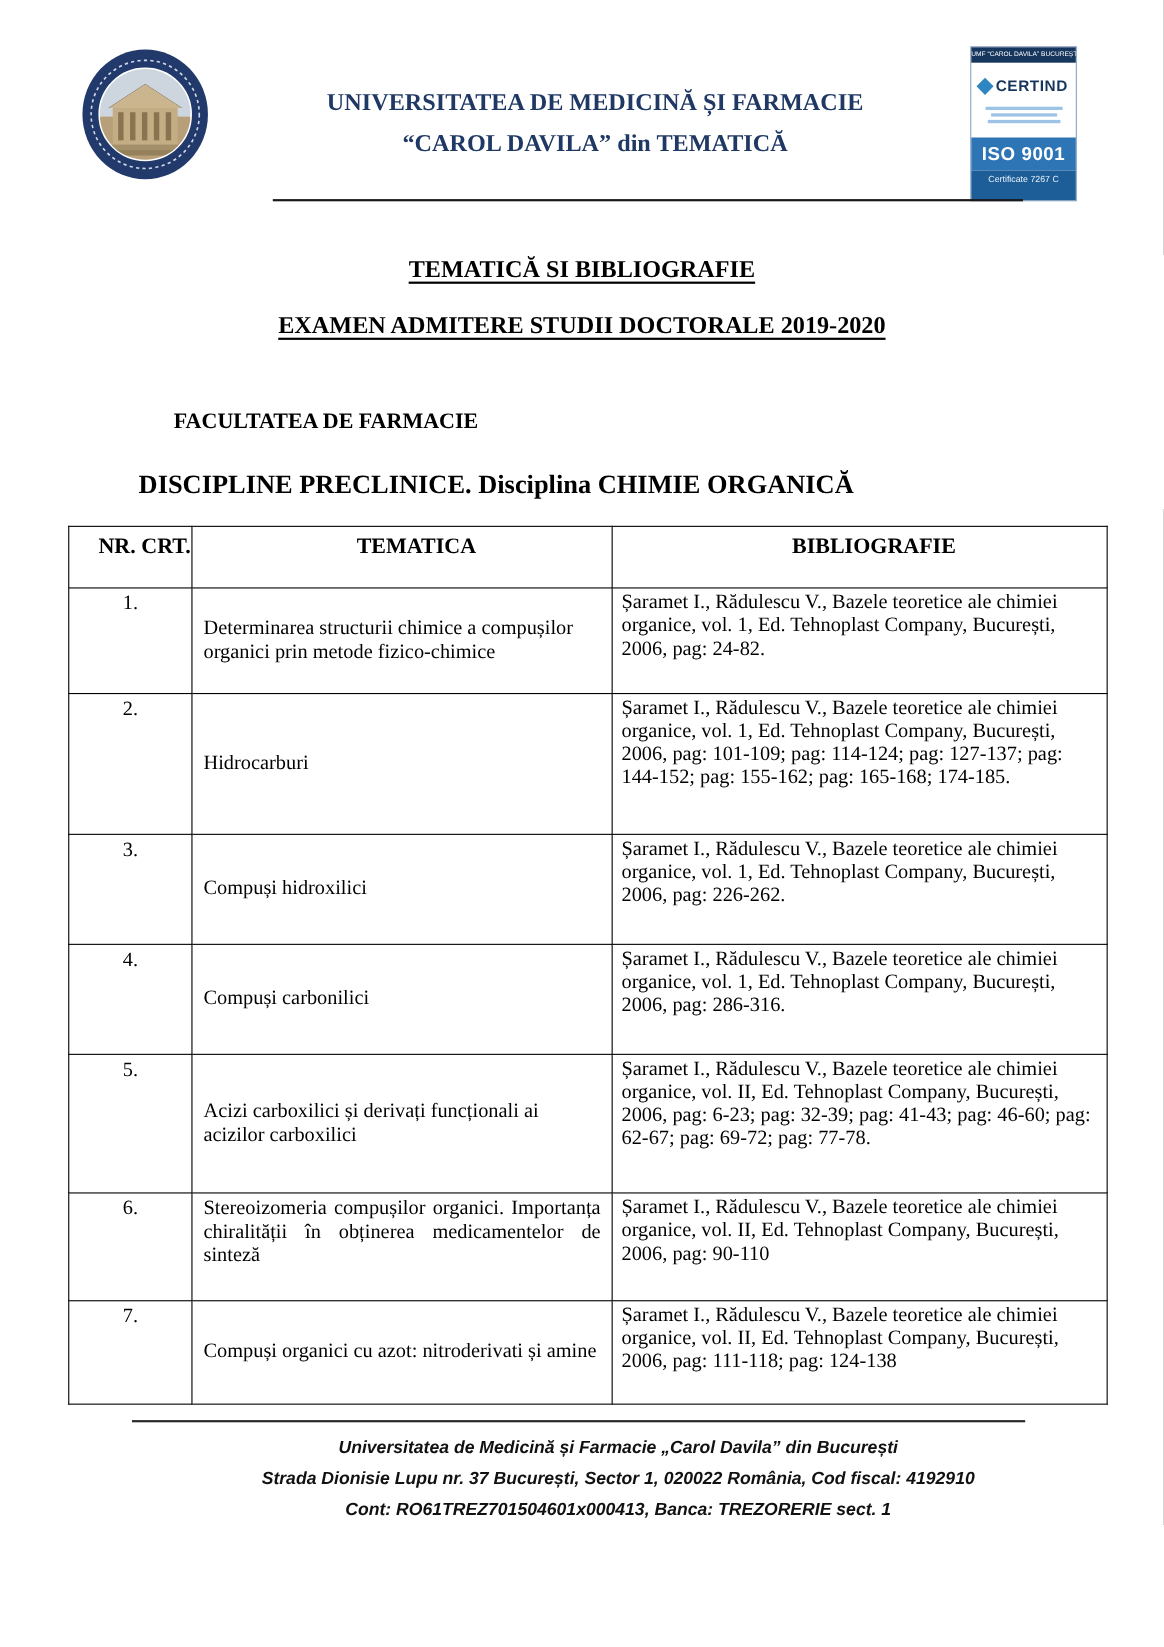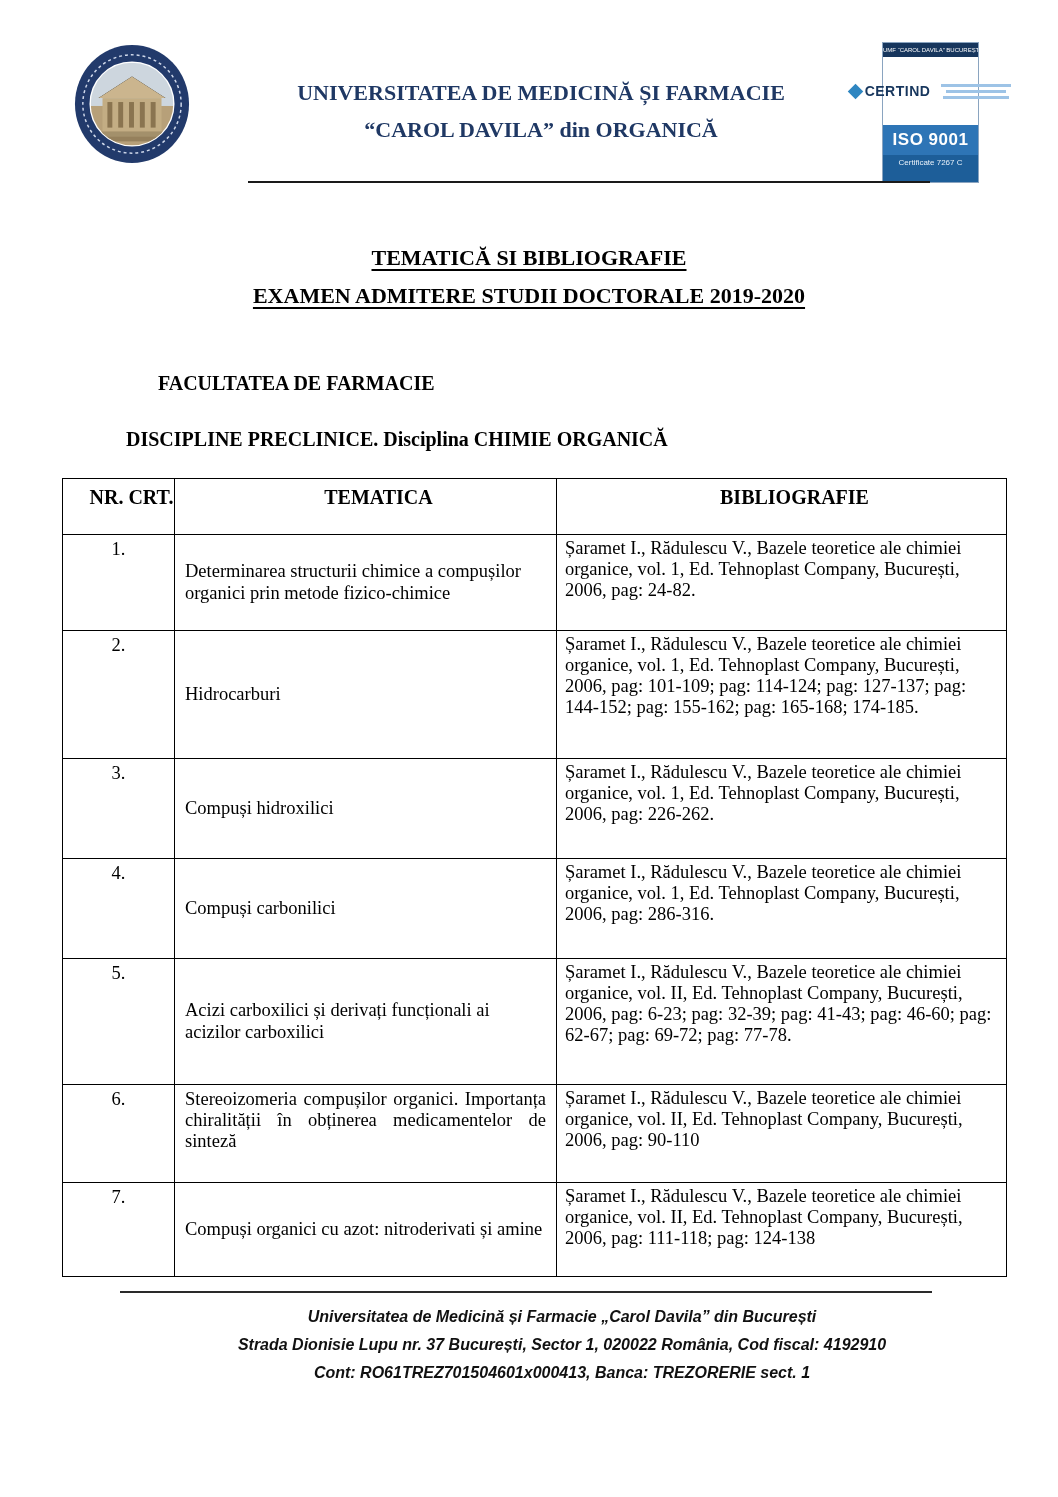--- a/index.html
+++ b/index.html
@@ -22,45 +22,45 @@
   
   .badge {
     position:absolute; left:882px; top:42px; width:97px; height:141px;
     border:1px solid #8aa4c0; background:#fff; font-family:"Liberation Sans", sans-serif;
     display:flex; flex-direction:column;
   }
   .badge-top {
     height:14px; background:#17365d; color:#fff; font-size:6px; line-height:14px;
     text-align:center; white-space:nowrap; overflow:hidden;
   }
-  .badge-mid { flex:1; display:flex; align-items:center; justify-content:center; gap:11px; padding:3px 0; }
+  .badge-mid { flex:1; display:flex; flex-direction:column; align-items:center; justify-content:center; gap:11px; padding:3px 0; }
   .certind { display:flex; align-items:center; color:#17365d; font-weight:bold; font-size:14px; letter-spacing:.5px; }
   .diamond { width:11px; height:11px; background:#2e86c1; transform:rotate(45deg); display:inline-block; margin-right:4px; }
   .badge-lines { display:flex; flex-direction:column; gap:3px; align-items:center; }
   .badge-lines i { display:block; width:70px; height:3px; background:#9dc3e6; }
   .badge-lines i:nth-child(2) { width:60px; }
   .badge-lines i:nth-child(3) { width:66px; }
   .badge-iso {
     height:30px; background:#2e75b6; color:#fff; font-weight:bold; font-size:17px;
     line-height:30px; text-align:center; letter-spacing:.5px;
   }
   .badge-cert {
     height:27px; background:#1d5e99; color:#e8f1fa; font-size:8px; line-height:15px; text-align:center;
   }
 
   
   .doc-title {
     position:absolute; left:0; width:1058px; text-align:center;
     font-weight:bold; font-size:22px;
     text-decoration:underline; text-decoration-thickness:2px; text-underline-offset:4px;
   }
-  .title1 { top:245px; }
+  .title1 { top:232px; }
   .title2 { top:283px; }
   .faculty   { position:absolute; left:158px; top:372px; font-weight:bold; font-size:20px;text-align:right; }
-  .discipline{ position:absolute; left:126px; top:428px; font-weight:bold; font-size:20px; }
+  .discipline{ position:absolute; left:126px; top:428px; font-weight:bold; font-size:24px; }
 
   
   table.biblio {
     position:absolute; left:62px; top:478px; width:944px;
     border-collapse:collapse; table-layout:fixed;
     font-size:18.5px; line-height:1.14;
   }
   table.biblio col.col-nr  { width:112px; }
   table.biblio col.col-tem { width:382px; }
   table.biblio col.col-bib { width:450px; }
@@ -114,21 +114,21 @@
         <rect x="68" y="60" width="5" height="26" fill="#8a7450"></rect>
         <rect x="79" y="60" width="5" height="26" fill="#8a7450"></rect>
         <rect x="24" y="90" width="72" height="5" fill="#a3906b"></rect>
         <rect x="20" y="95" width="80" height="5" fill="#95805c"></rect>
       </g>
     </svg>
   </div>
 
   <div class="header-title">
     <div class="uline1">UNIVERSITATEA DE MEDICINĂ ȘI FARMACIE</div>
-    <div class="uline2">“CAROL DAVILA” din ORGANICĂ</div>
+    <div class="uline2">“CAROL DAVILA” din TEMATICĂ</div>
   </div>
 
   <div class="badge">
     <div class="badge-top">UMF “CAROL DAVILA” BUCUREȘTI</div>
     <div class="badge-mid">
       <div class="certind">
         <span class="diamond"></span>
         <span>CERTIND</span>
       </div>
       <div class="badge-lines">

